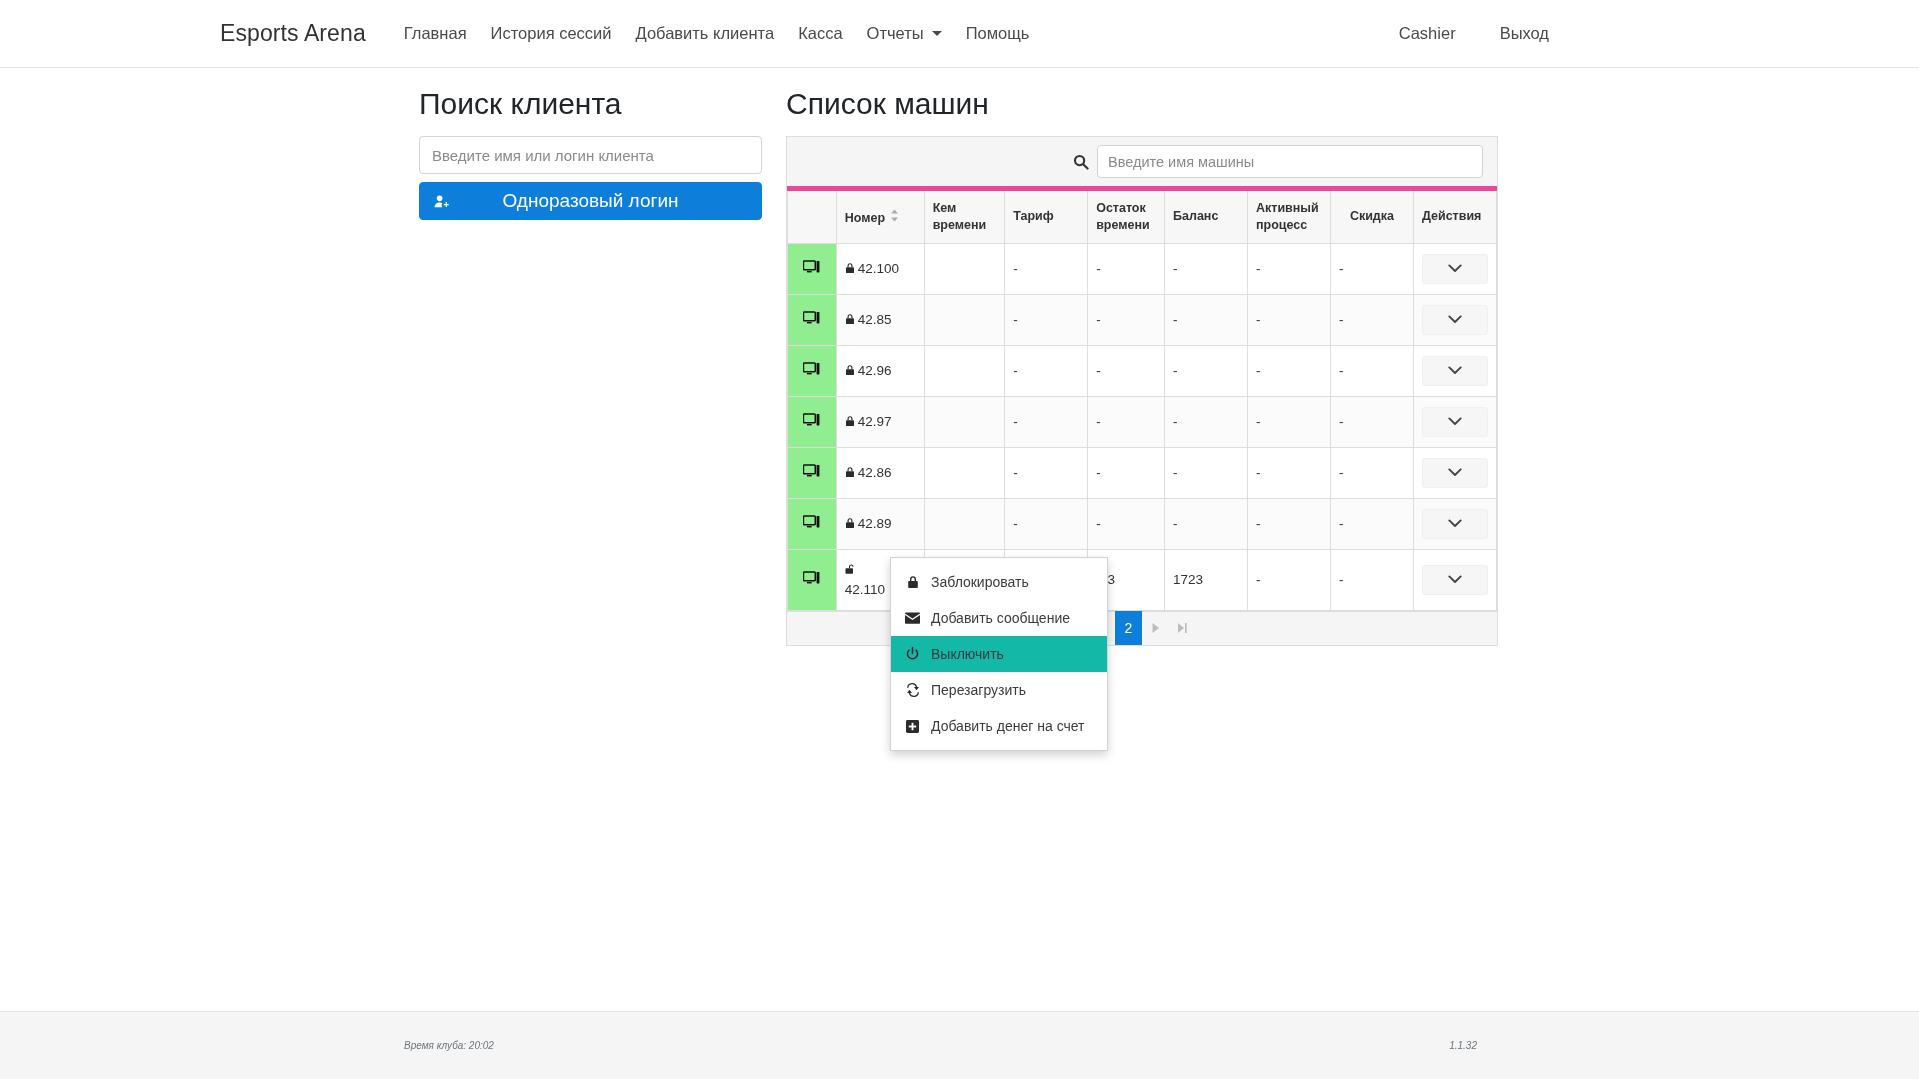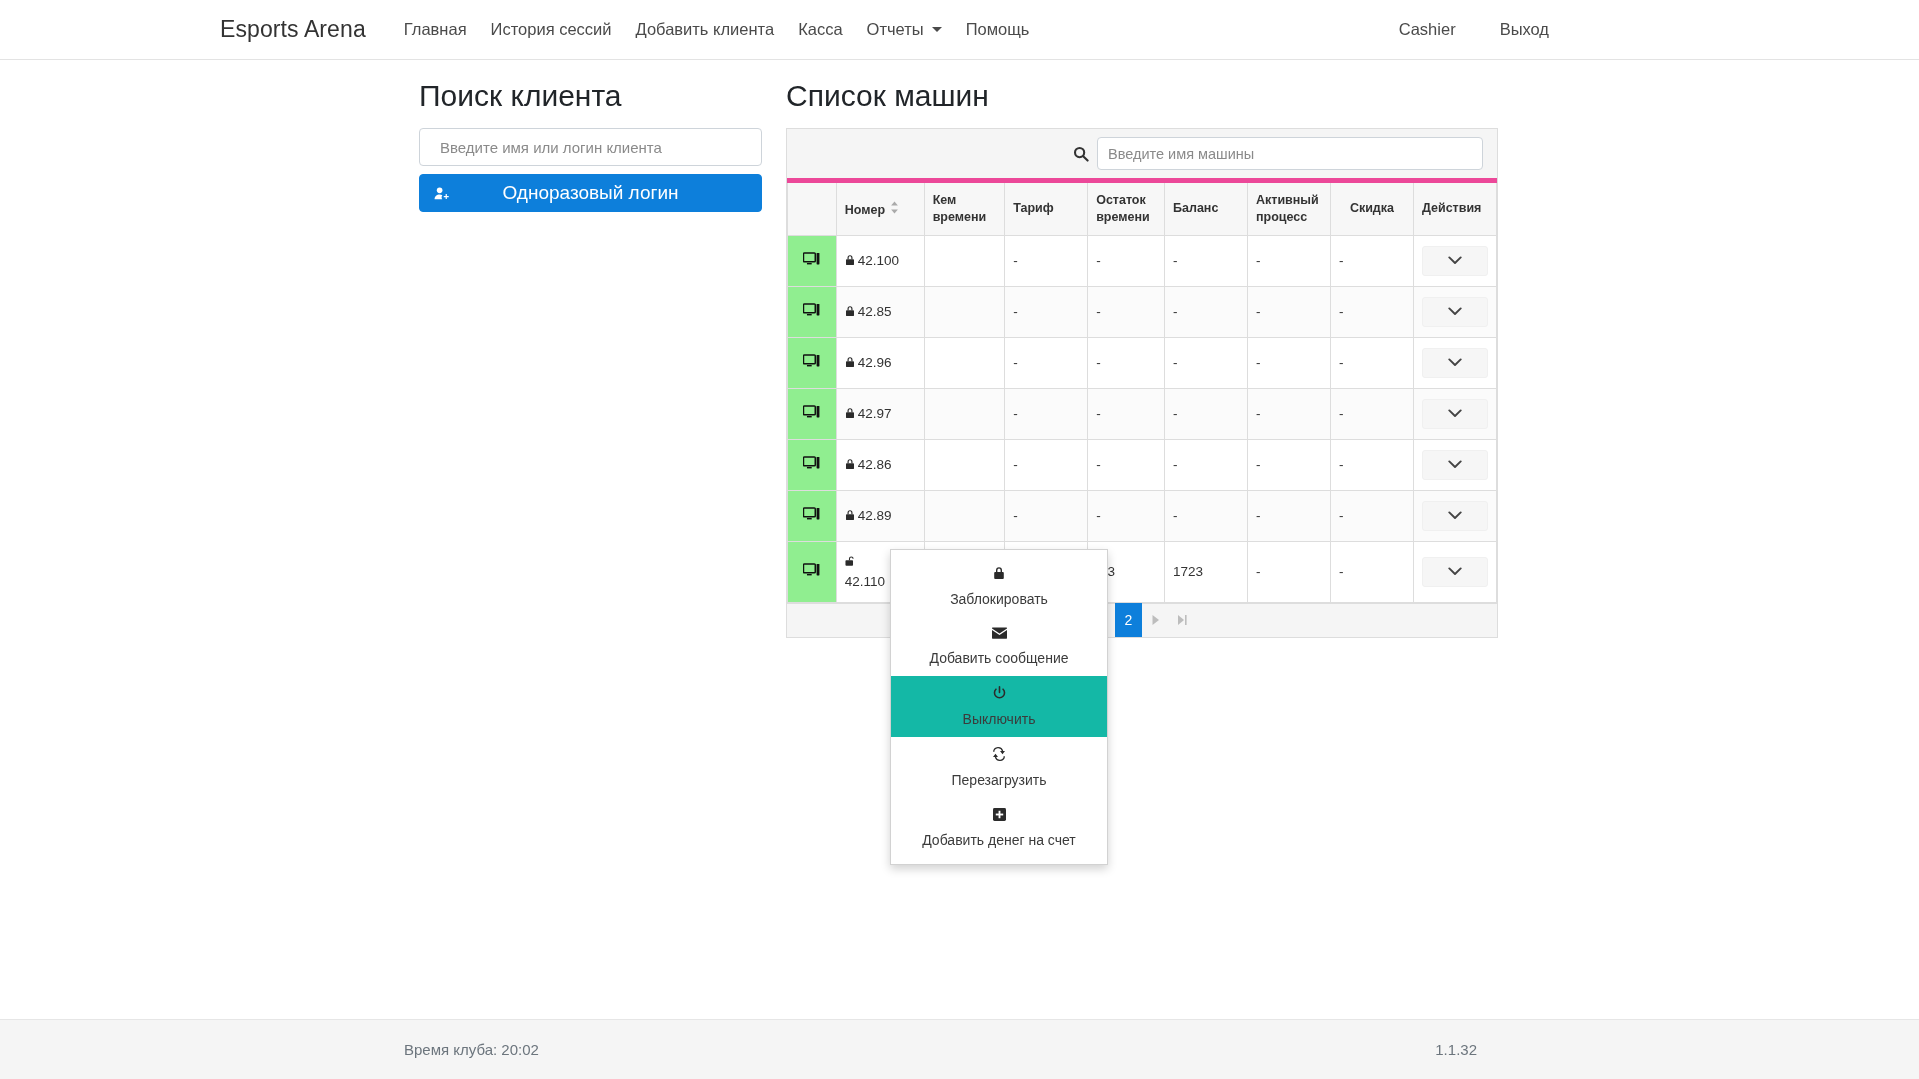--- a/index.html
+++ b/index.html
@@ -8,21 +8,21 @@
     margin: 0; padding: 0;
     width: 1919px; height: 1079px;
     background: #ffffff;
     font-family: "Liberation Sans", "DejaVu Sans", sans-serif;
     color: #212529;
     overflow: hidden;
   }
 
   
   .navbar {
-    height: 60px;
+    height: 68px;
     background: #ffffff;
     border-bottom: 1px solid #e3e3e3;
     display: flex;
     align-items: center;
     position: relative;
   }
   .nav-inner {
     width: 100%;
     display: flex;
     align-items: center;
@@ -84,21 +84,21 @@
     font-weight: 400;
     color: #212529;
     margin: 0 0 14px 0;
     line-height: 1.2;
   }
   .text-input {
     width: 100%;
     height: 38px;
     border: 1px solid #ced4da;
     border-radius: 4px;
-    padding: 6px 20px;
+    padding: 6px 12px;
     font-size: 15px;
     color: #495057;
     font-family: "Liberation Sans", sans-serif;
     outline: none;
     background: #fff;
   }
   .text-input::placeholder { color: #8a8a8a; }
   .btn-primary {
     margin-top: 8px;
     width: 100%;
@@ -254,37 +254,37 @@
   }
   .dd-item {
     display: flex;
     align-items: center;
     gap: 11px;
     padding: 10px 14px;
     font-size: 14px;
     color: #3b3b3b;
     cursor: pointer;
     white-space: nowrap;
-    flex-direction: column;
   }
   .dd-item .dd-ico { width: 15px; display: flex; justify-content: center; color: #2b2b2b; }
   .dd-item.active { background: #14b8a6; }
 
   
   .footer {
     position: absolute;
     left: 0; bottom: 0;
     width: 1919px;
-    height: 60px;
+    height: 68px;
     background: #f5f5f5;
     border-top: 1px solid #e6e6e6;
     display: flex;
     align-items: center;
     color: #6c757d;
-    font-size: 15px;
+    font-size: 10px;
+    font-style: italic;
   }
   .footer .f-left  { margin-left: 404px; }
   .footer .f-right { margin-left: auto; margin-right: 442px; }
 </style>
 </head>
 <body>
 
 <div class="navbar">
   <div class="nav-inner">
     <div class="brand">Esports Arena</div>

